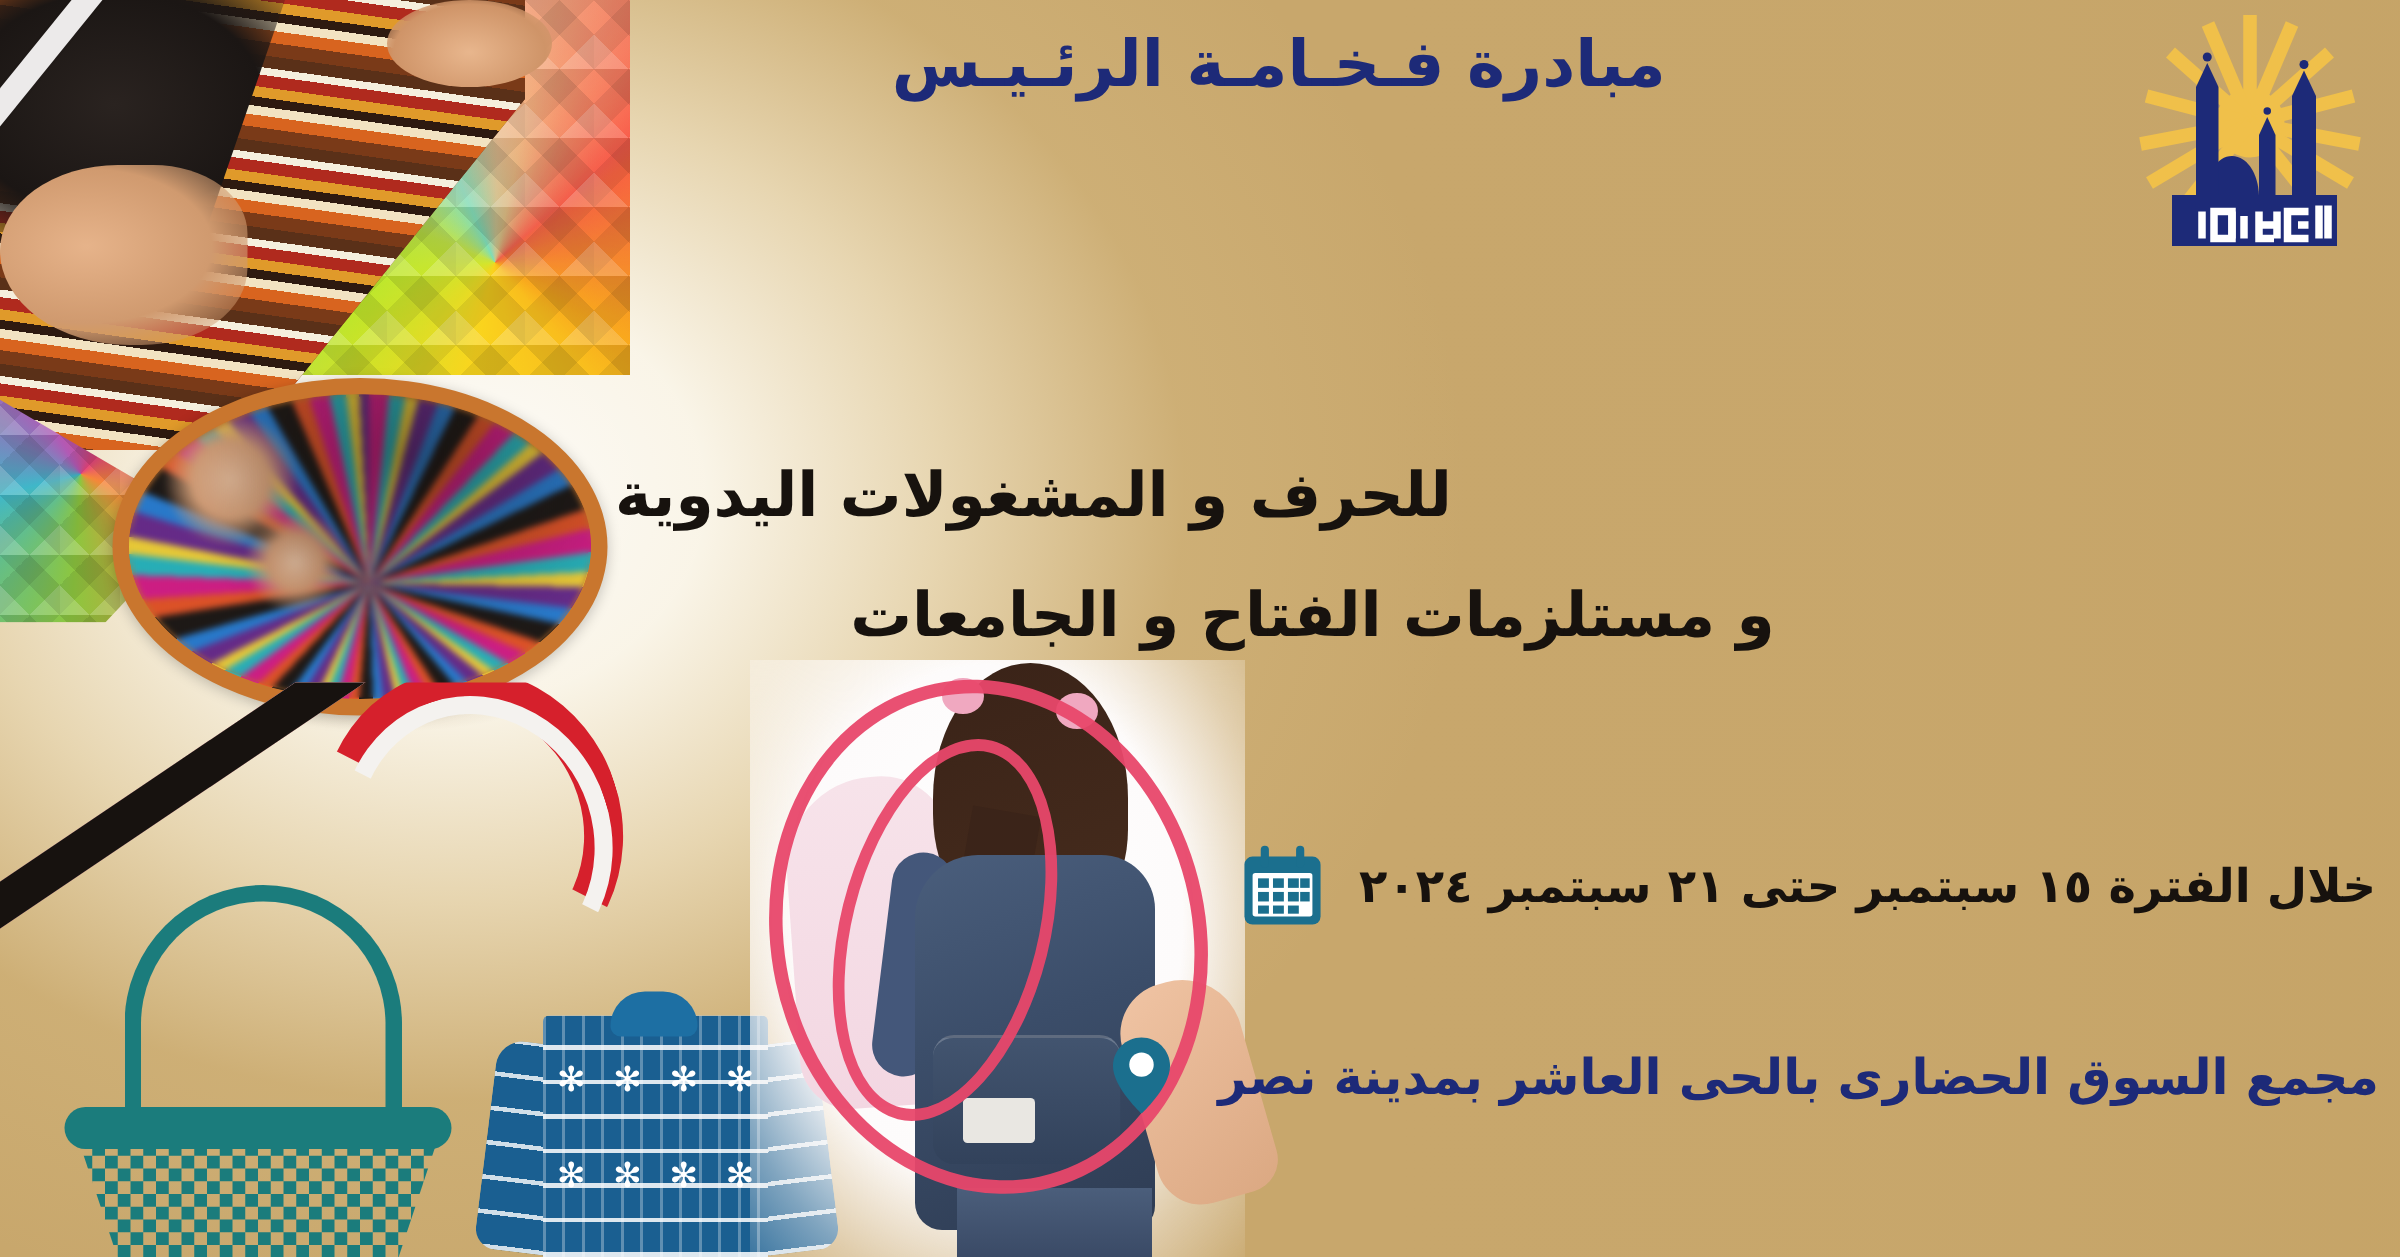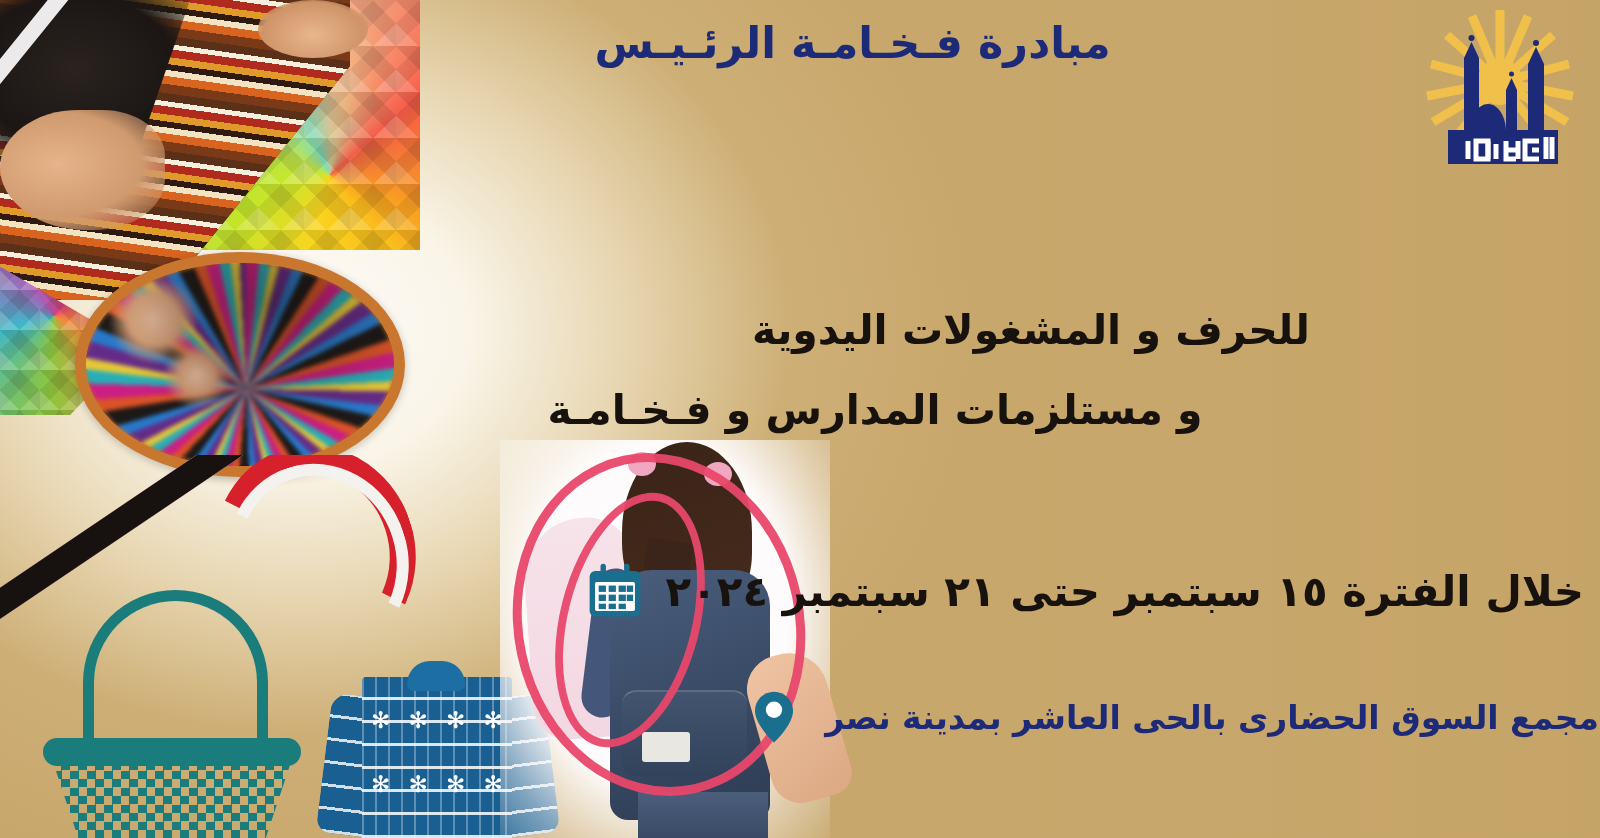--- a/index.html
+++ b/index.html
@@ -278,36 +278,36 @@
   .headline{
     position:absolute;top:172px;left:0;right:270px;
     text-align:center;
     color:#ffffff;font-weight:bold;
     font-size:92px;line-height:1.04;
     text-shadow:0 3px 6px rgba(110,85,45,.38), 0 0 2px rgba(255,255,255,.5);
   }
 
   .sub1{
     position:absolute;top:305px;left:0;right:290px;
-    text-align:right;
+    text-align:left;
     color:#17120e;font-weight:bold;font-size:41px;line-height:1.25;
   }
   .sub2{
     position:absolute;top:385px;left:0;right:260px;
     text-align:center;
     color:#17120e;font-weight:bold;font-size:41px;line-height:1.25;
   }
 
   .info-row{
     position:absolute;display:flex;align-items:center;gap:22px;
     direction:rtl;
   }
   .info-date{right:16px;top:562px;}
-  .info-place{right:1px;top:688px;}
-  .info-text{font-weight:bold;font-size:42px;color:#17120e;white-space:nowrap;}
+  .info-place{right:14px;top:688px;}
+  .info-text{font-weight:bold;font-size:31px;color:#17120e;white-space:nowrap;}
   .info-text.blue{color:#1d2a78;font-size:33px;}
 
   .ico{width:58px;height:58px;flex:none;display:block;}
 
   
   .logo{position:absolute;right:14px;top:4px;width:176px;height:172px;}
 </style>
 </head>
 <body>
 
@@ -384,21 +384,21 @@
   </div>
 
   <div class="txt">
 
     <div class="line-init">
       <span class="l1">مبادرة فـخـامـة الرئـيـس</span>
     </div>
 
 
     <div class="sub1">للحرف و المشغولات اليدوية</div>
-    <div class="sub2">و مستلزمات المدارس و فـخـامـة</div>
+    <div class="sub2">و مستلزمات الفتاح و الجامعات</div>
 
     <div class="info-row info-date">
       <span class="info-text">خلال الفترة  ١٥  سبتمبر حتى ٢١  سبتمبر ٢٠٢٤</span>
       <svg class="ico" viewBox="0 0 64 64">
         <rect x="4" y="10" width="56" height="50" rx="6" fill="#1b6f8e"></rect>
         <rect x="10" y="22" width="44" height="32" rx="2" fill="#ffffff"></rect>
         <rect x="16" y="2" width="6" height="16" rx="3" fill="#1b6f8e"></rect>
         <rect x="42" y="2" width="6" height="16" rx="3" fill="#1b6f8e"></rect>
         <g fill="#1b6f8e">
           <rect x="14" y="26" width="8" height="7"></rect>

